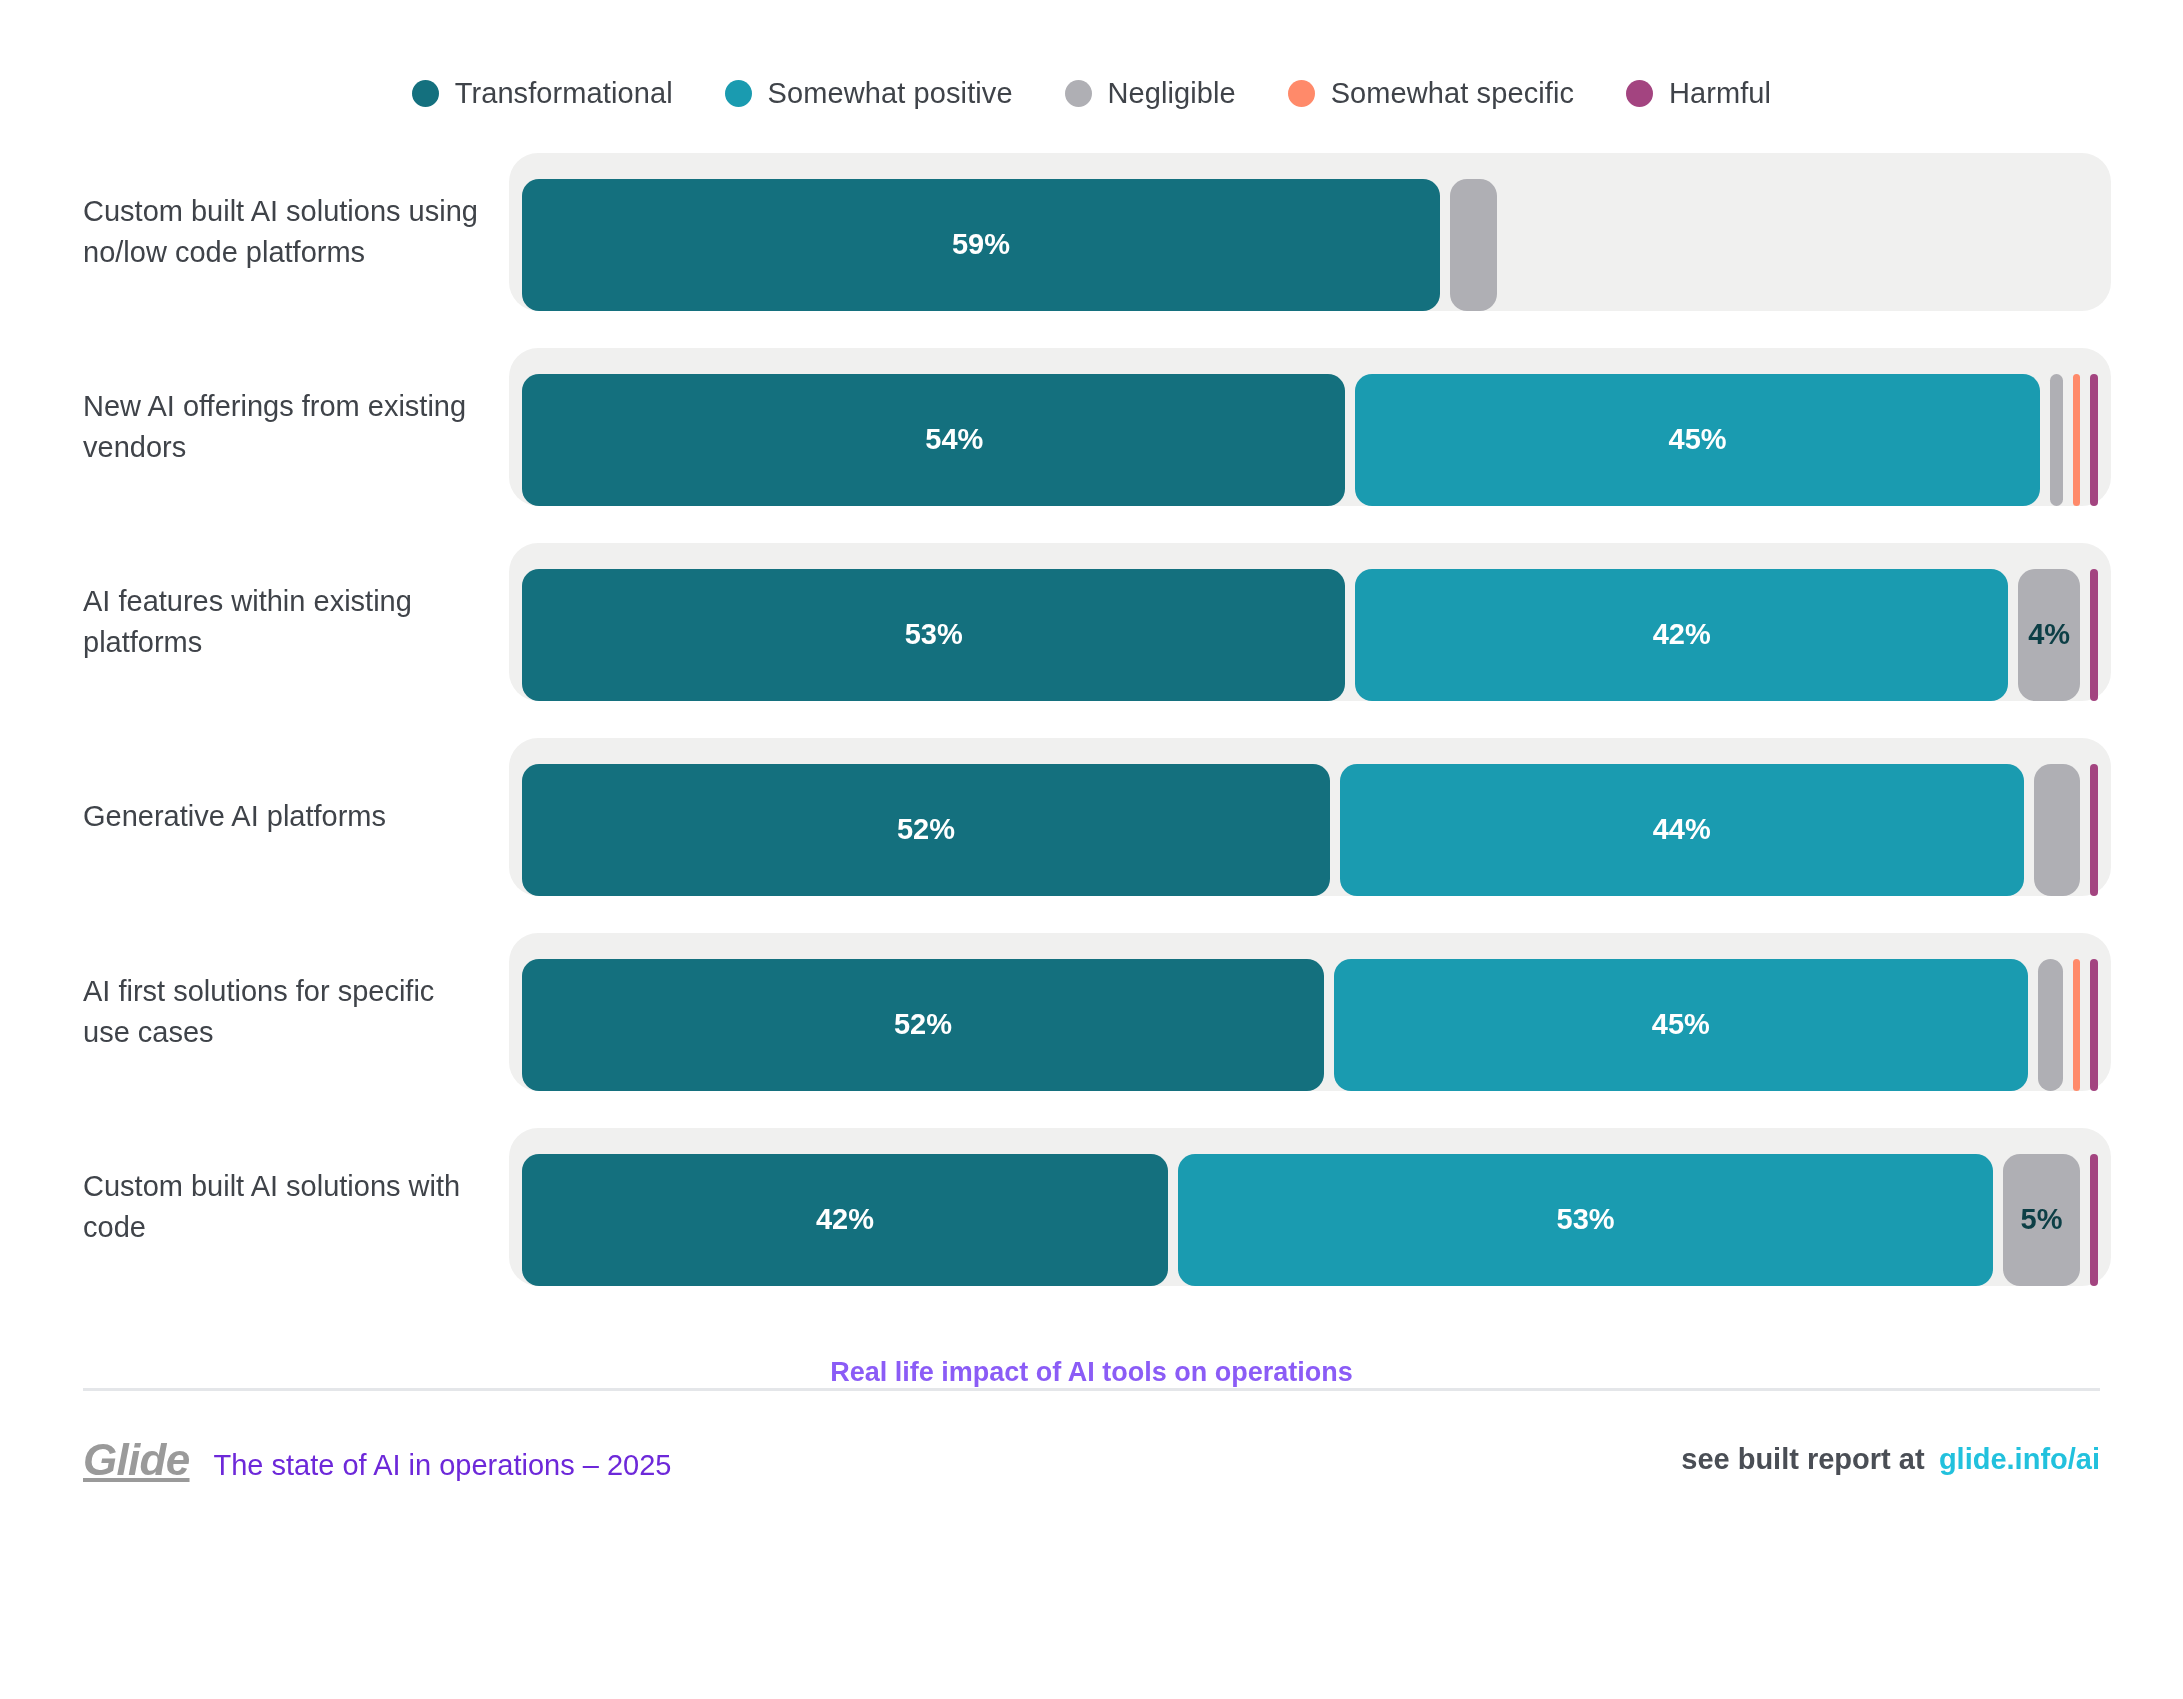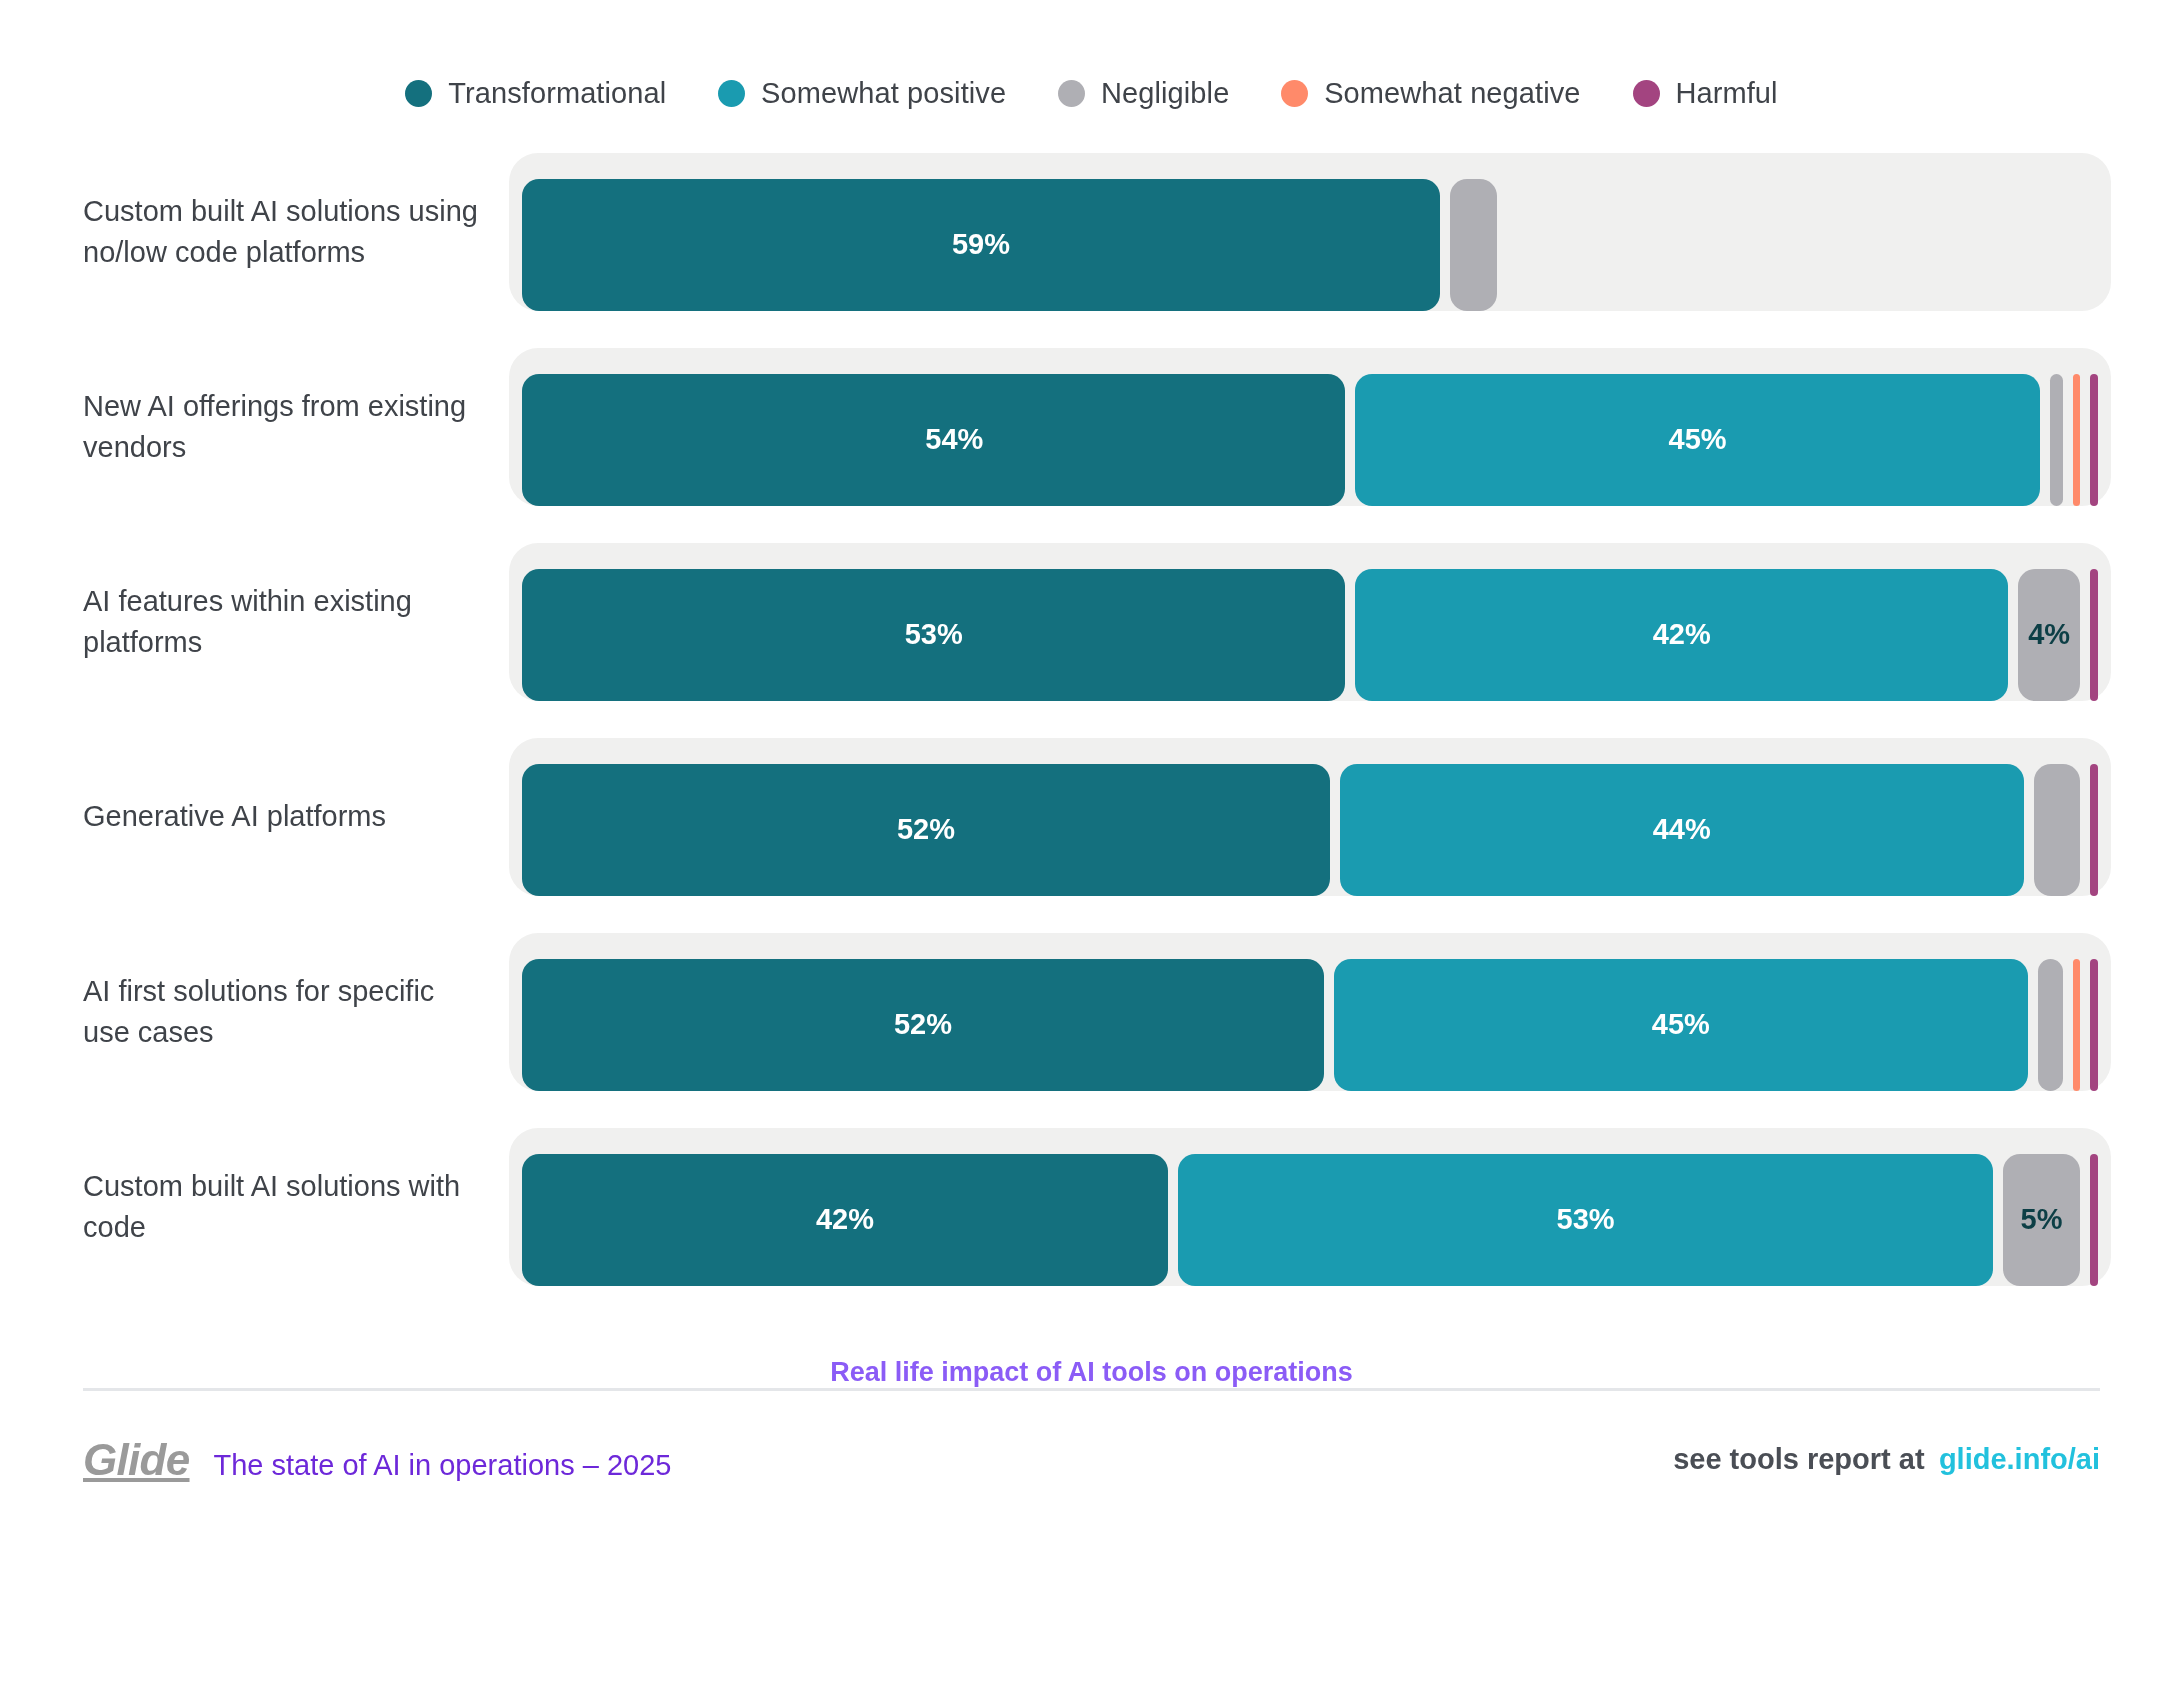--- a/index.html
+++ b/index.html
@@ -168,21 +168,21 @@
       <div class="legend-item">
         <span class="legend-dot" style="background: rgb(26, 155, 176);"></span>
         <span class="legend-label">Somewhat positive</span>
       </div>
       <div class="legend-item">
         <span class="legend-dot" style="background: rgb(175, 175, 180);"></span>
         <span class="legend-label">Negligible</span>
       </div>
       <div class="legend-item">
         <span class="legend-dot" style="background: rgb(255, 138, 106);"></span>
-        <span class="legend-label">Somewhat negative</span>
+        <span class="legend-label">Somewhat specific</span>
       </div>
       <div class="legend-item">
         <span class="legend-dot" style="background: rgb(163, 68, 128);"></span>
         <span class="legend-label">Harmful</span>
       </div>
     </div>
 
   <div class="chart" id="chart">
       <div class="row">
         <div class="row-label">Custom built AI solutions using no/low code platforms</div>
@@ -269,20 +269,20 @@
   <div class="chart-title">Real life impact of AI tools on operations</div>
 
   <div class="footer-wrap">
     <div class="divider"></div>
     <div class="footer">
       <div class="footer-left">
         <span class="brand">Glide</span>
         <span class="footer-sub">The state of AI in operations – 2025</span>
       </div>
       <div class="footer-right">
-        <span class="footer-cta">see tools report at</span>
+        <span class="footer-cta">see built report at</span>
         <a class="footer-link" href="#">glide.info/ai</a>
       </div>
     </div>
   </div>
 
 </div>
 
 
 </body></html>

